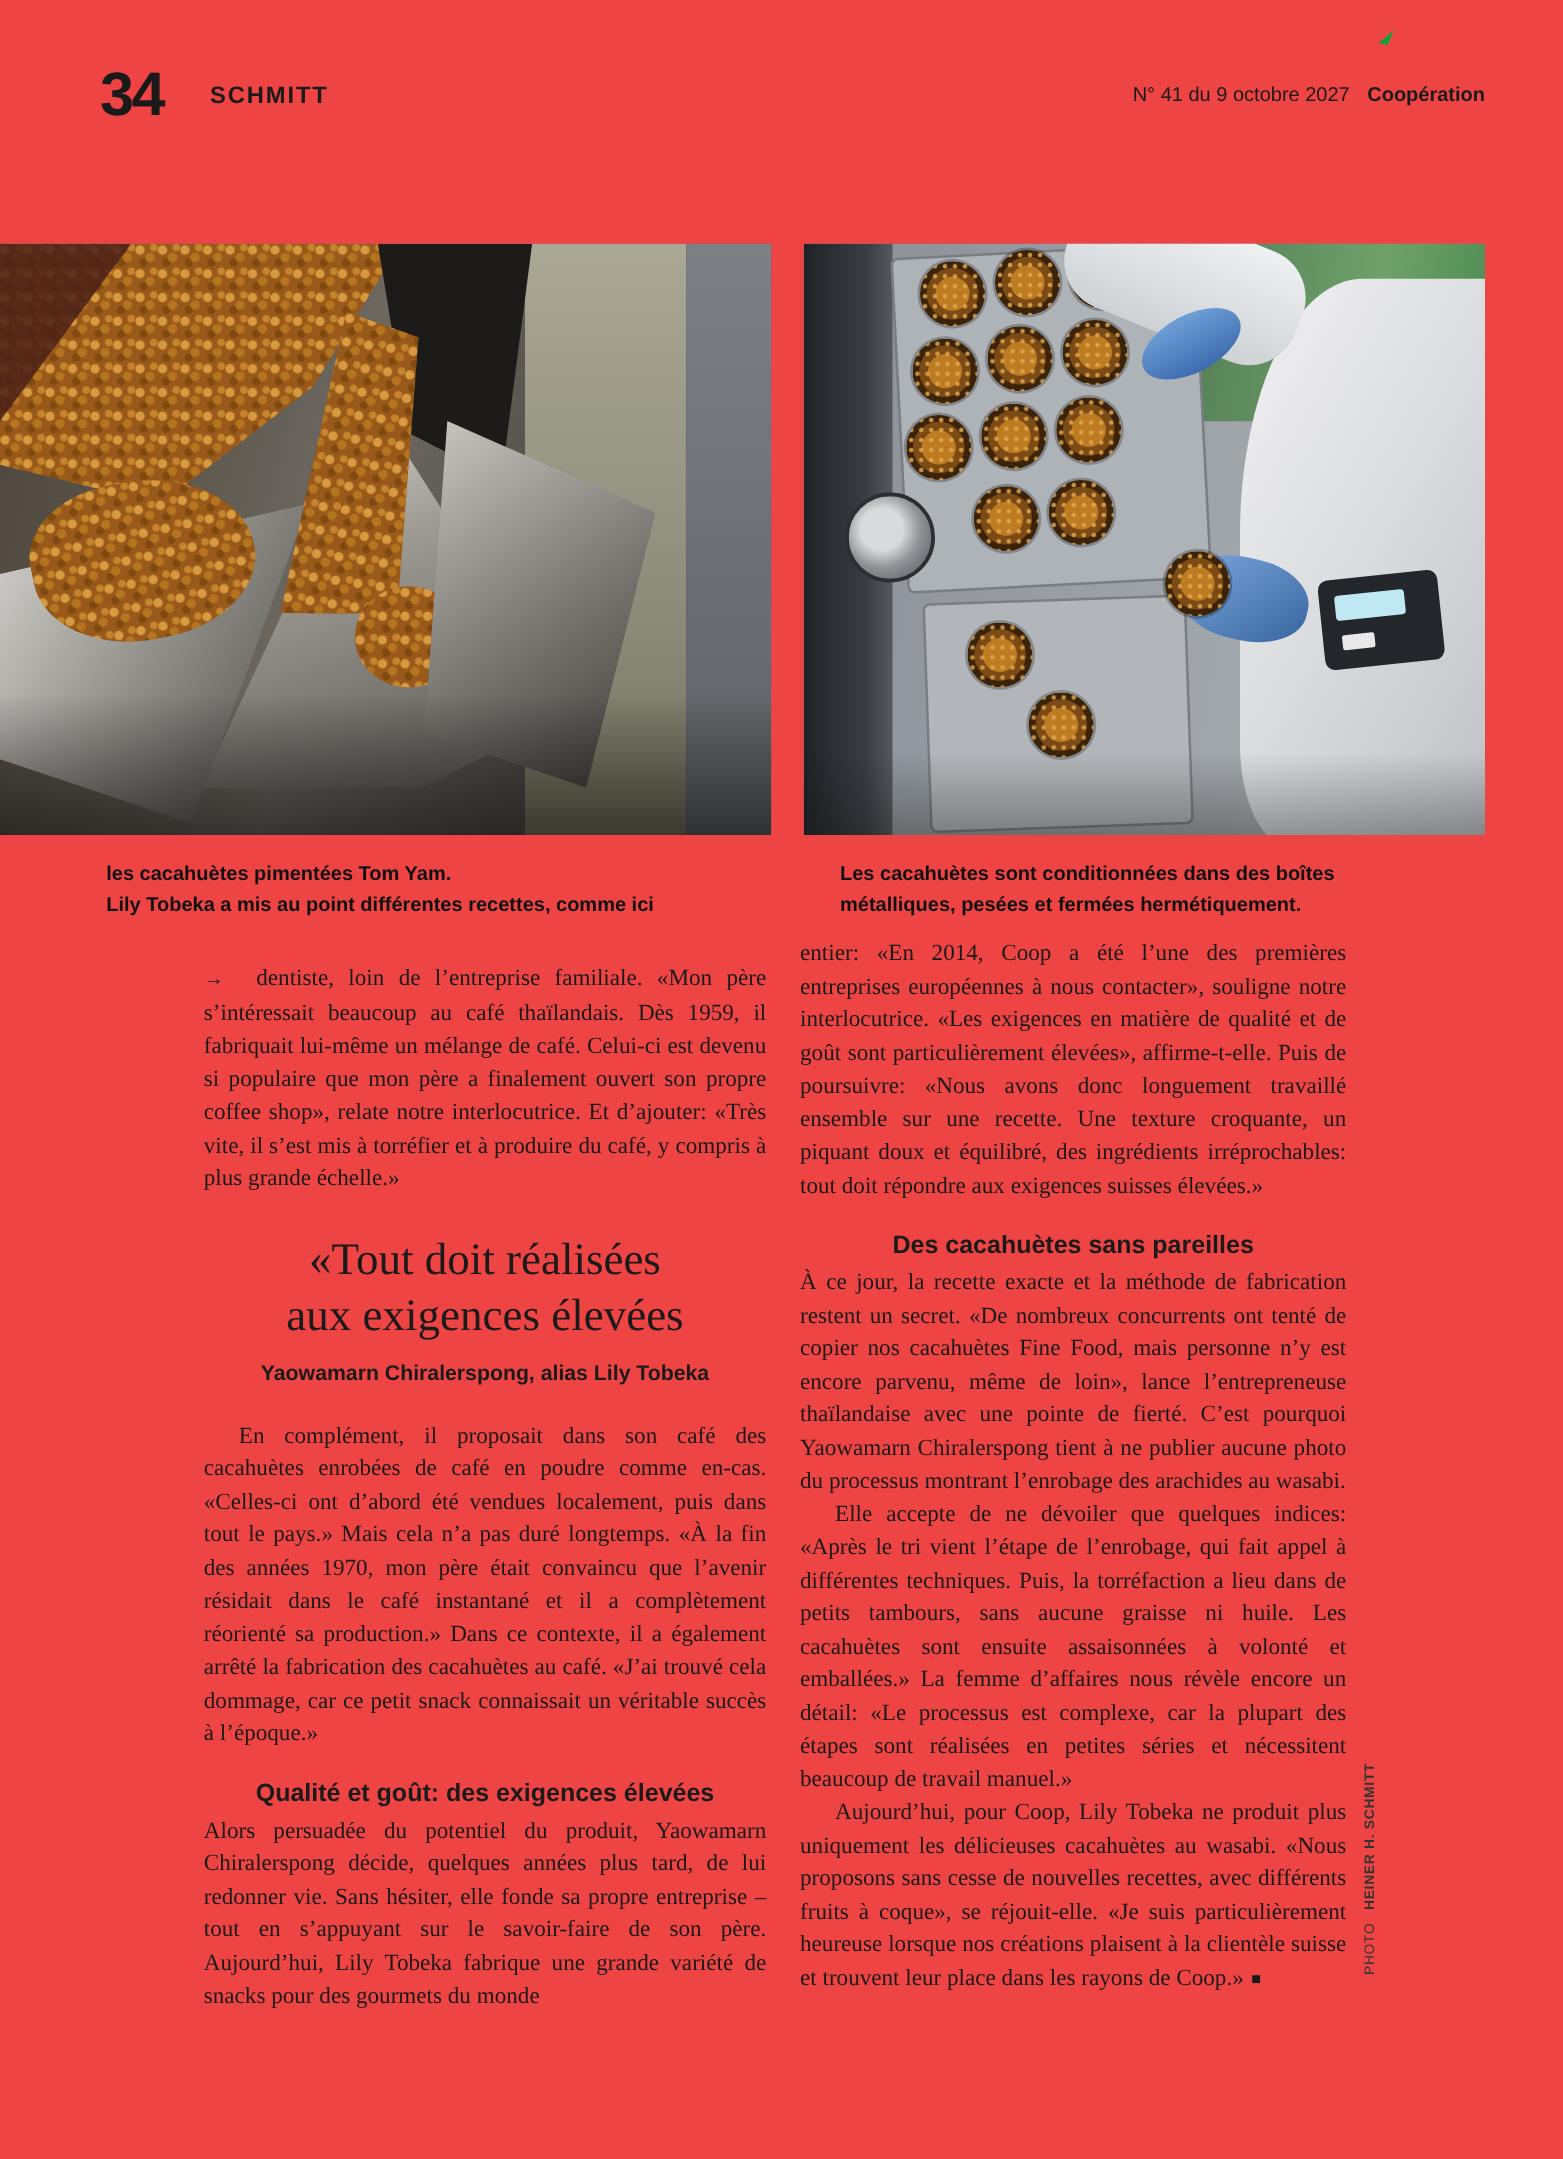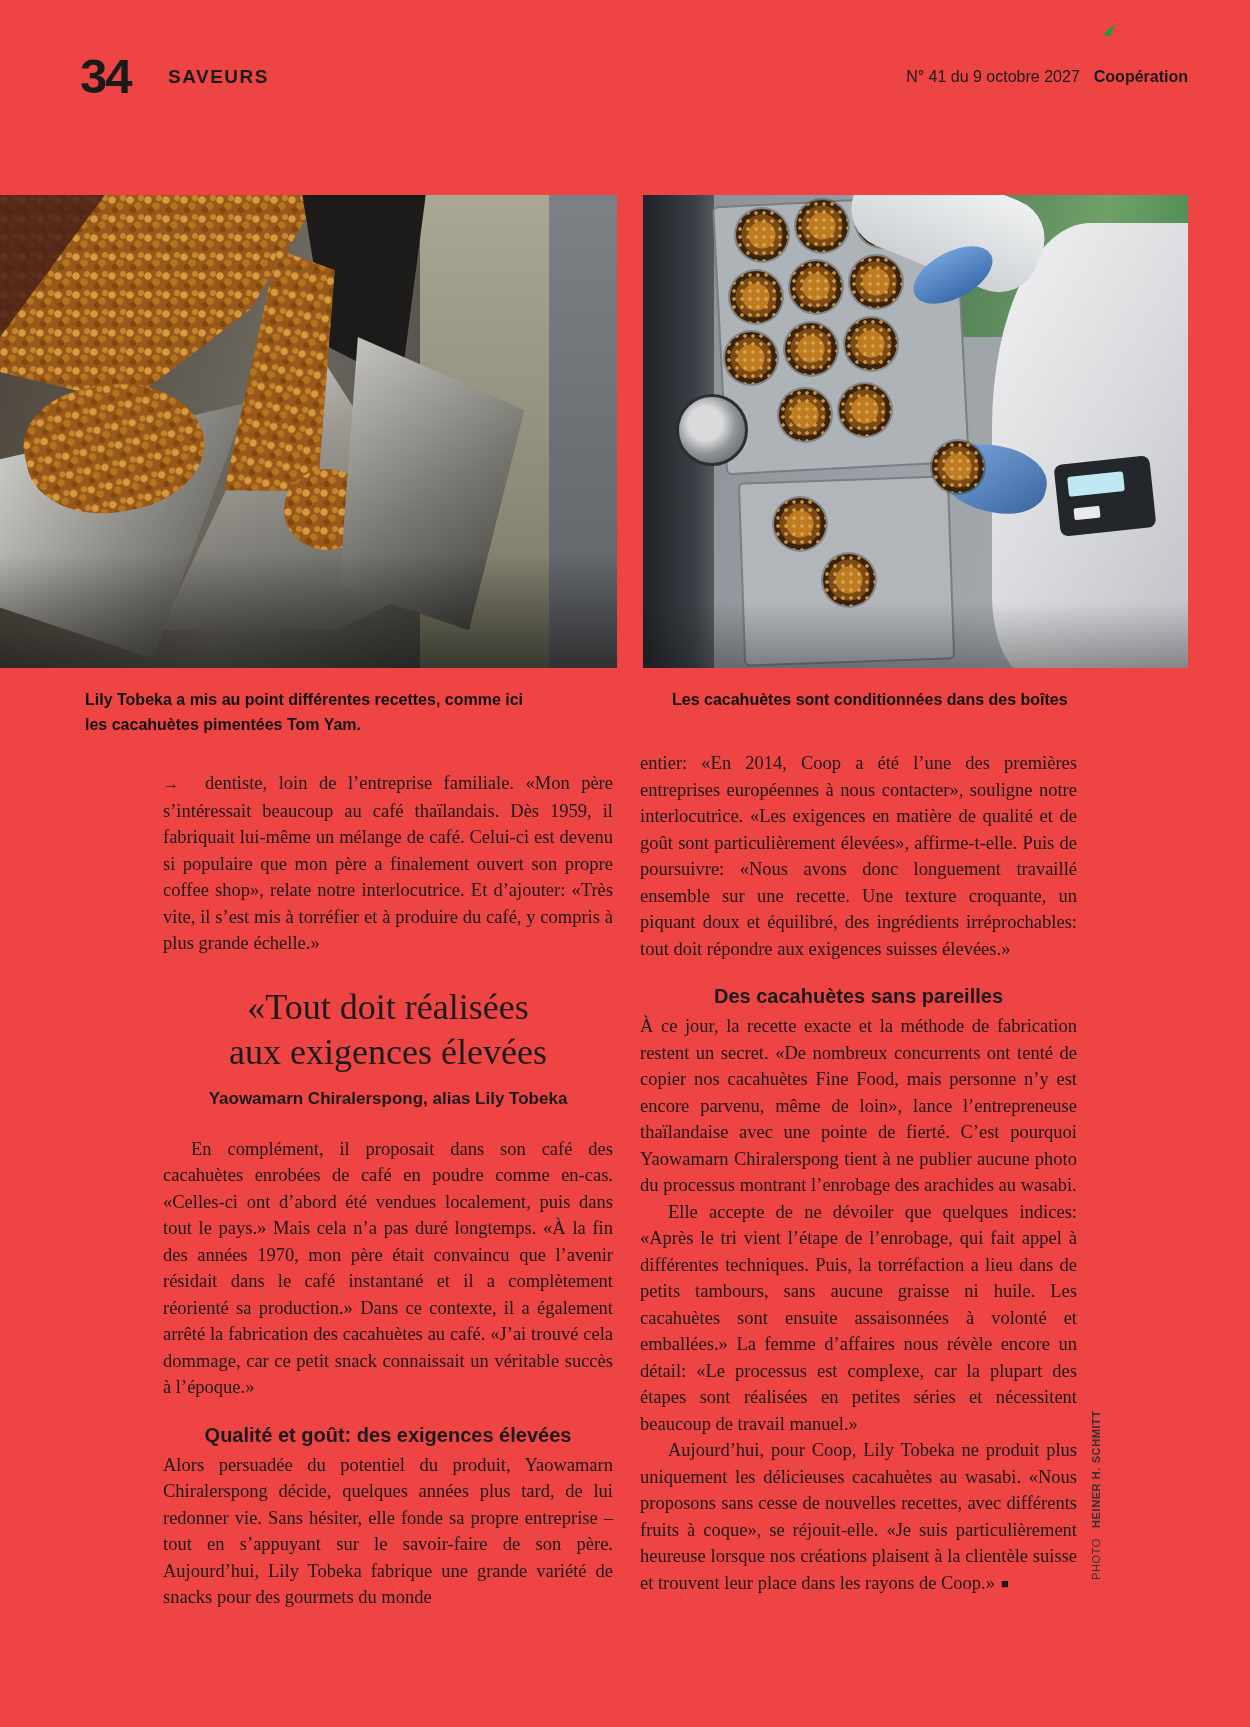--- a/index.html
+++ b/index.html
@@ -63,21 +63,21 @@
                 font-family:"Liberation Sans",sans-serif;font-size:11px;letter-spacing:.6px;
                 color:#333;white-space:nowrap;}
   .photo-credit .credit-name{font-weight:bold;margin-top:6px;}
 </style>
 </head>
 <body>
 
 <div class="page">
 
   <div class="page-number">34</div>
-  <div class="section-label">SAVEURS</div>
+  <div class="section-label">SCHMITT</div>
   <div class="issue-info">
     <span>N° 41 du 9 octobre 2027</span><span class="brand">Coopération</span>
   </div>
   <div class="corner-mark"></div>
 
   <div class="photo photo-left">
     <div class="art" style="inset:0;background:linear-gradient(105deg,#4a443c 0%,#5d574d 25%,#6e6a62 45%,#4e4c47 70%,#33322f 100%);"></div>
     <div class="art" style="left:68%;top:0;width:21%;height:100%;background:linear-gradient(#aaa894,#8e8c7b 60%,#74735f);"></div>
     <div class="art" style="left:89%;top:0;width:11%;height:100%;background:linear-gradient(#7d8084,#5e6165);"></div>
     <div class="art peanuts" style="left:0;top:0;width:52%;height:44%;clip-path:polygon(0 0,100% 0,78% 55%,40% 100%,0 85%);"></div>
@@ -118,25 +118,26 @@
     <div class="art" style="left:49%;top:12%;width:86px;height:46px;border-radius:50%;transform:rotate(-28deg);background:linear-gradient(#6f9fd8,#3c6cae);"></div>
     <div class="art" style="left:55%;top:53%;width:104px;height:66px;border-radius:46%;transform:rotate(12deg);background:linear-gradient(135deg,#7da8dd,#38649f);"></div>
     <div class="can" style="left:53%;top:52%;"></div>
     <div class="art" style="left:76%;top:56%;width:96px;height:72px;background:#23262a;border-radius:8px;transform:rotate(-6deg);"></div>
     <div class="art" style="left:78%;top:59%;width:56px;height:20px;background:#bfe8f2;border-radius:3px;transform:rotate(-6deg);"></div>
     <div class="art" style="left:79%;top:66%;width:26px;height:12px;background:#e9e9e9;border-radius:2px;transform:rotate(-6deg);"></div>
     <div class="art" style="left:0;bottom:0;width:100%;height:14%;background:linear-gradient(rgba(20,20,20,0),rgba(20,20,20,.35));"></div>
   </div>
 
   <div class="caption caption-left">
+    <span>les cacahuètes pimentées Tom Yam.</span>
     <span>Lily Tobeka a mis au point différentes recettes, comme ici</span>
-    <span>les cacahuètes pimentées Tom Yam.</span>
   </div>
   <div class="caption caption-right">
     <span>Les cacahuètes sont conditionnées dans des boîtes</span>
+    <span>métalliques, pesées et fermées hermétiquement.</span>
   </div>
 
   <div class="col col-left">
     <p class="body"><span class="arrow-marker">→</span><span>dentiste, loin de l’entreprise familiale. «Mon père s’intéressait beaucoup au café thaïlandais. Dès 1959, il fabriquait lui-même un mélange de café. Celui-ci est devenu si populaire que mon père a finalement ouvert son propre coffee shop», relate notre interlocutrice. Et d’ajouter: «Très vite, il s’est mis à torréfier et à produire du café, y compris à plus grande échelle.»</span></p>
     <div class="pull-quote">
       <span>«Tout doit réalisées</span>
       <span>aux exigences élevées</span>
     </div>
     <div class="pq-attrib">Yaowamarn Chiralerspong, alias Lily Tobeka</div>
     <p class="body indent">En complément, il proposait dans son café des cacahuètes enrobées de café en poudre comme en-cas. «Celles-ci ont d’abord été vendues localement, puis dans tout le pays.» Mais cela n’a pas duré longtemps. «À la fin des années 1970, mon père était convaincu que l’avenir résidait dans le café instantané et il a complètement réorienté sa production.» Dans ce contexte, il a également arrêté la fabrication des cacahuètes au café. «J’ai trouvé cela dommage, car ce petit snack connaissait un véritable succès à l’époque.»</p>

